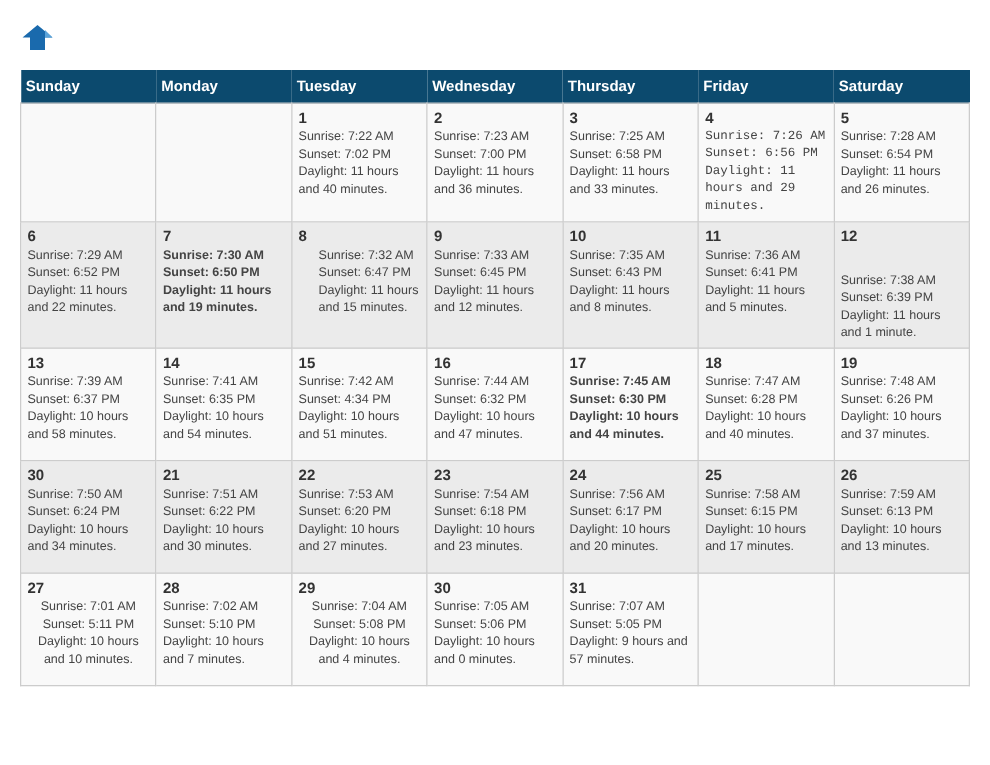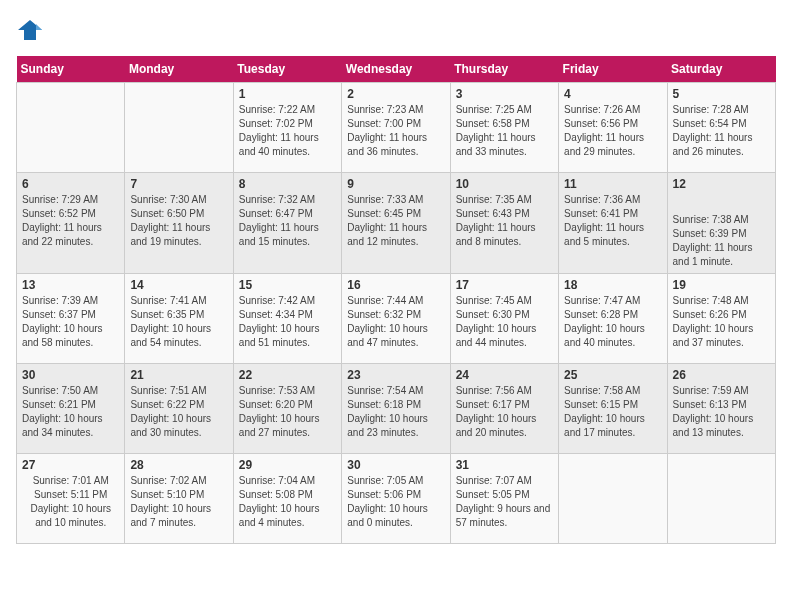--- a/index.html
+++ b/index.html
@@ -45,21 +45,21 @@
     .location {
       font-size: 16px;
       color: #555;
     }
     table {
       width: 100%;
       border-collapse: collapse;
       font-size: 11px;
     }
     thead tr th {
-      background-color: #be185d;
+      background-color: #0c4a6e;
       color: #fff;
       padding: 6px 4px;
       text-align: left;
       font-size: 12px;
       font-weight: bold;
     }
     tbody tr td {
       border: 1px solid #ccc;
       vertical-align: top;
       padding: 4px 5px;
@@ -139,47 +139,47 @@
 Daylight: 11 hours and 36 minutes.</div>
         </td>
         <td>
           <span class="day-number">3</span>
           <div class="day-info" style="white-space: pre-line;">Sunrise: 7:25 AM
 Sunset: 6:58 PM
 Daylight: 11 hours and 33 minutes.</div>
         </td>
         <td>
           <span class="day-number">4</span>
-          <div class="day-info" style="white-space: pre-line;">Sunrise: 7:26 AM
+          <div class="day-info" style="white-space: pre-line; font-family: Liberation Mono, monospace;">Sunrise: 7:26 AM
 Sunset: 6:56 PM
 Daylight: 11 hours and 29 minutes.</div>
         </td>
         <td>
           <span class="day-number">5</span>
           <div class="day-info" style="white-space: pre-line;">Sunrise: 7:28 AM
 Sunset: 6:54 PM
 Daylight: 11 hours and 26 minutes.</div>
         </td>
       </tr>
       <tr>
         <td>
           <span class="day-number">6</span>
           <div class="day-info" style="white-space: pre-line;">Sunrise: 7:29 AM
 Sunset: 6:52 PM
 Daylight: 11 hours and 22 minutes.</div>
         </td>
         <td>
           <span class="day-number">7</span>
-          <div class="day-info" style="white-space: pre-line;">Sunrise: 7:30 AM
+          <div class="day-info" style="white-space: pre-line; font-weight: bold;">Sunrise: 7:30 AM
 Sunset: 6:50 PM
 Daylight: 11 hours and 19 minutes.</div>
         </td>
         <td>
           <span class="day-number">8</span>
-          <div class="day-info" style="white-space: pre-line;">Sunrise: 7:32 AM
+          <div class="day-info" style="white-space: pre-line; margin-left: 16px;">Sunrise: 7:32 AM
 Sunset: 6:47 PM
 Daylight: 11 hours and 15 minutes.</div>
         </td>
         <td>
           <span class="day-number">9</span>
           <div class="day-info" style="white-space: pre-line;">Sunrise: 7:33 AM
 Sunset: 6:45 PM
 Daylight: 11 hours and 12 minutes.</div>
         </td>
         <td>
@@ -221,42 +221,42 @@
 Daylight: 10 hours and 51 minutes.</div>
         </td>
         <td>
           <span class="day-number">16</span>
           <div class="day-info" style="white-space: pre-line;">Sunrise: 7:44 AM
 Sunset: 6:32 PM
 Daylight: 10 hours and 47 minutes.</div>
         </td>
         <td>
           <span class="day-number">17</span>
-          <div class="day-info" style="white-space: pre-line;">Sunrise: 7:45 AM
+          <div class="day-info" style="white-space: pre-line; font-weight: bold;">Sunrise: 7:45 AM
 Sunset: 6:30 PM
 Daylight: 10 hours and 44 minutes.</div>
         </td>
         <td>
           <span class="day-number">18</span>
           <div class="day-info" style="white-space: pre-line;">Sunrise: 7:47 AM
 Sunset: 6:28 PM
 Daylight: 10 hours and 40 minutes.</div>
         </td>
         <td>
           <span class="day-number">19</span>
           <div class="day-info" style="white-space: pre-line;">Sunrise: 7:48 AM
 Sunset: 6:26 PM
 Daylight: 10 hours and 37 minutes.</div>
         </td>
       </tr>
       <tr>
         <td>
           <span class="day-number">30</span>
           <div class="day-info" style="white-space: pre-line;">Sunrise: 7:50 AM
-Sunset: 6:21 PM
+Sunset: 6:24 PM
 Daylight: 10 hours and 34 minutes.</div>
         </td>
         <td>
           <span class="day-number">21</span>
           <div class="day-info" style="white-space: pre-line;">Sunrise: 7:51 AM
 Sunset: 6:22 PM
 Daylight: 10 hours and 30 minutes.</div>
         </td>
         <td>
           <span class="day-number">22</span>
@@ -297,21 +297,21 @@
 Daylight: 10 hours and 10 minutes.</div>
         </td>
         <td>
           <span class="day-number">28</span>
           <div class="day-info" style="white-space: pre-line;">Sunrise: 7:02 AM
 Sunset: 5:10 PM
 Daylight: 10 hours and 7 minutes.</div>
         </td>
         <td>
           <span class="day-number">29</span>
-          <div class="day-info" style="white-space: pre-line;">Sunrise: 7:04 AM
+          <div class="day-info" style="white-space: pre-line; text-align: center;">Sunrise: 7:04 AM
 Sunset: 5:08 PM
 Daylight: 10 hours and 4 minutes.</div>
         </td>
         <td>
           <span class="day-number">30</span>
           <div class="day-info" style="white-space: pre-line;">Sunrise: 7:05 AM
 Sunset: 5:06 PM
 Daylight: 10 hours and 0 minutes.</div>
         </td>
         <td>

